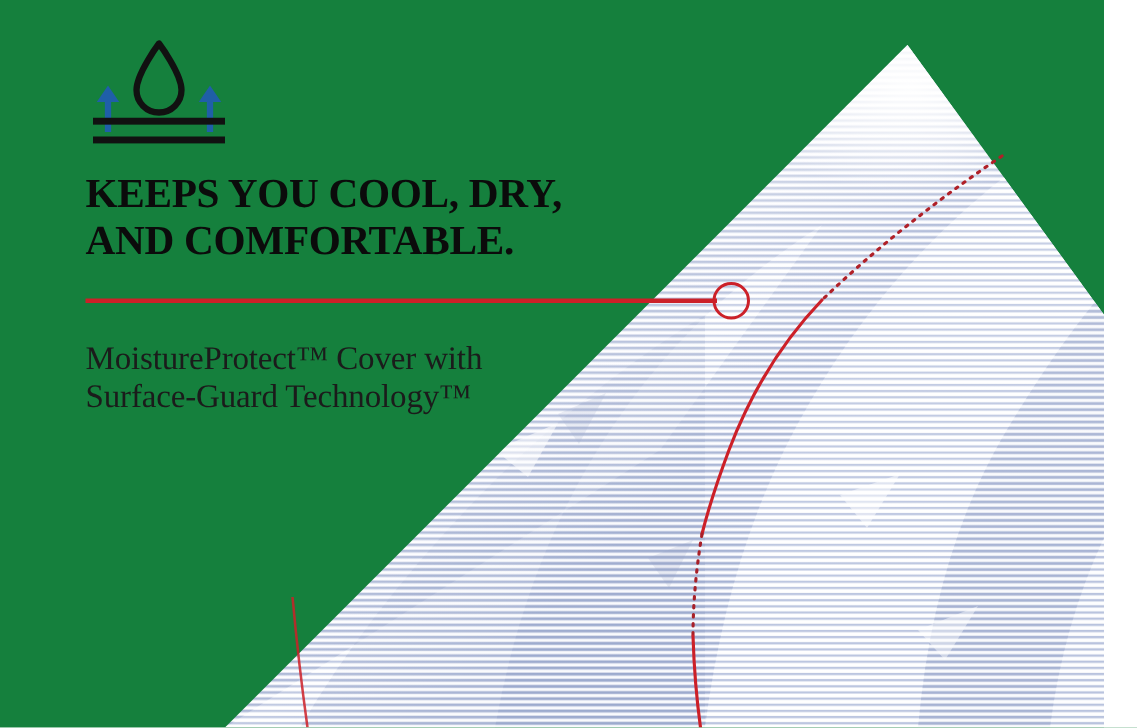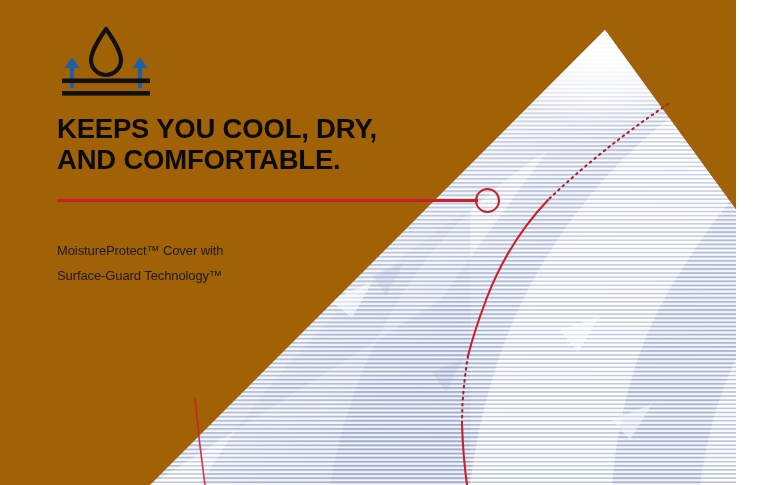--- a/index.html
+++ b/index.html
@@ -5,22 +5,22 @@
   html, body {
     margin: 0;
     padding: 0;
     background: #ffffff;
   }
   #stage {
     position: relative;
     width: 736px;
     height: 485px;
     overflow: hidden;
-    background: #a16207;
-    font-family: Liberation Sans, sans-serif;
+    background: #15803d;
+    font-family: Liberation Serif, serif;
     -webkit-font-smoothing: antialiased;
   }
 
   
   #product-photo {
     position: absolute;
     inset: 0;
     overflow: hidden;
   }
   #product-photo svg {
@@ -72,24 +72,24 @@
     border: 2.5px solid #cc2028;
     border-radius: 50%;
     box-sizing: border-box;
     background: transparent;
   }
 
   
   #body-copy {
     position: absolute;
     left: 57px;
-    top: 238px;
+    top: 226px;
     width: 330px;
     color: #1b1b1b;
-    font-size: 13px;
+    font-size: 22px;
     font-weight: 400;
     line-height: 25px;
     letter-spacing: -0.1px;
     white-space: pre-line;
   }
 </style>
 </head>
 <body>
 
 <div id="stage">

